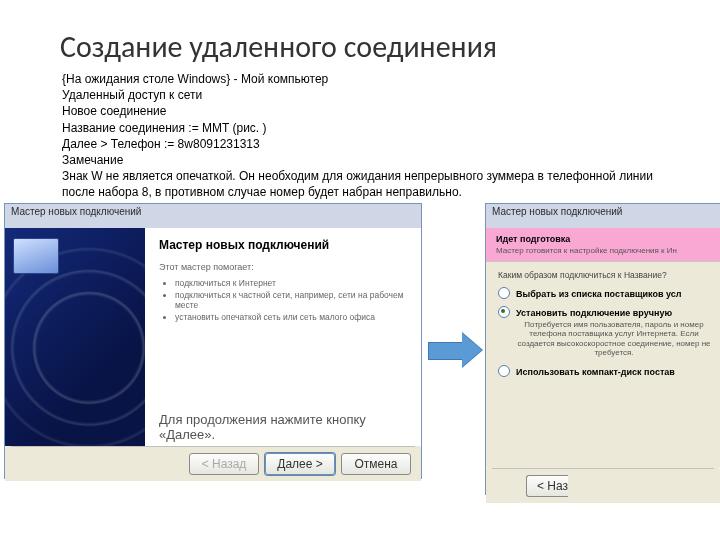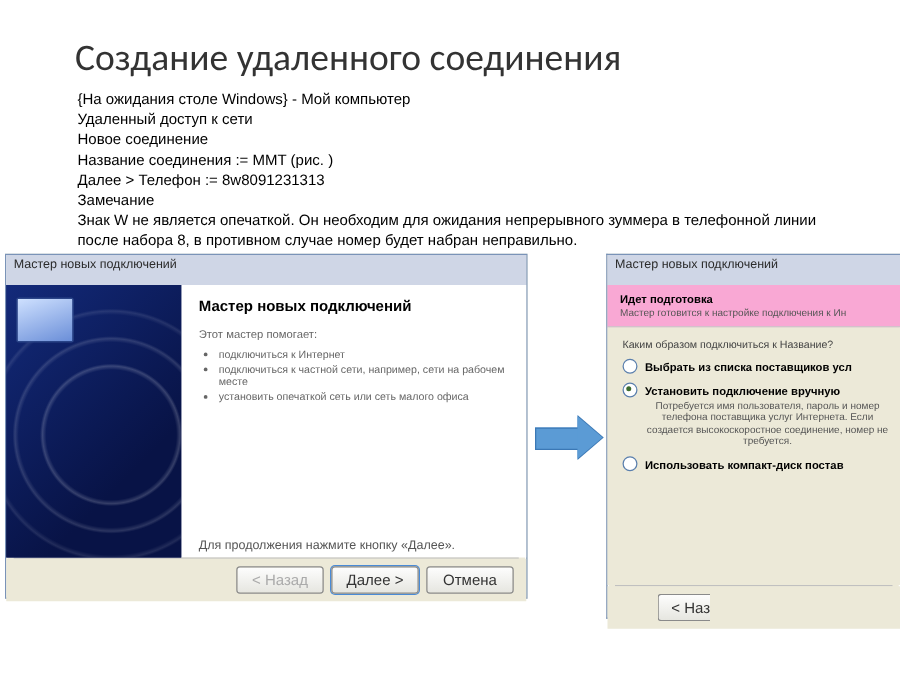--- a/index.html
+++ b/index.html
@@ -99,21 +99,21 @@
     font-size: 12px;
     font-weight: bold;
     color: #000;
   }
   .main .sub { margin: 0 0 6px 0; font-size: 9px; filter: blur(0.5px); color:#666; }
   .main ul { margin: 0 0 0 8px; padding-left: 8px; }
   .main li { font-size: 8.5px; margin: 2px 0; filter: blur(0.6px); color:#666; list-style: disc; }
   .main .footnote {
     position: absolute;
     bottom: 4px; left: 14px; right: 10px;
-    font-size: 10px; color:#555; filter: blur(0.5px);
+    font-size: 13px; color:#555; filter: blur(0.5px);
     border-top: 0px solid #ccc;
   }
   .divider { height: 1px; background:#c0c0c0; margin: 0 6px; }
   .btnrow {
     height: 34px;
     background: #ece9d8;
     display: flex;
     justify-content: flex-end;
     align-items: center;
     padding-right: 10px;

